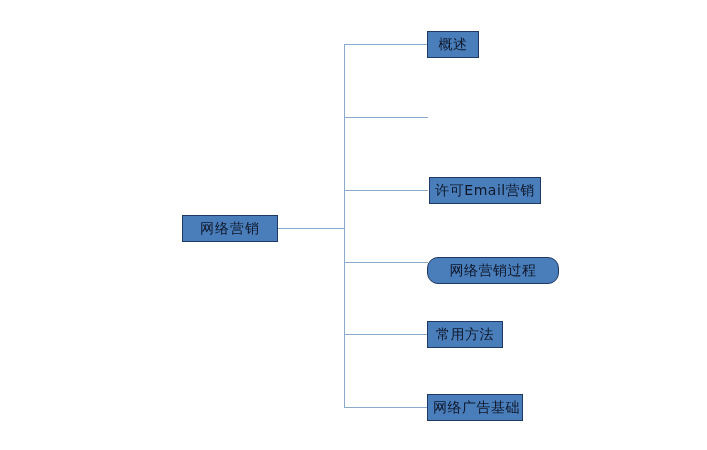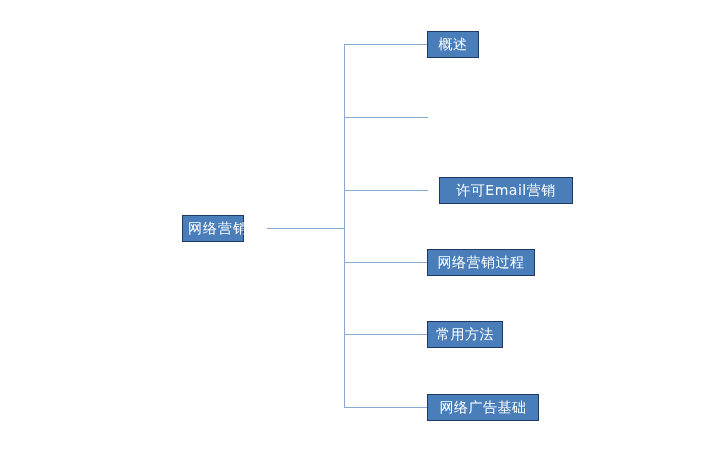--- a/index.html
+++ b/index.html
@@ -32,21 +32,21 @@
   }
   .connector.root-stem {
     height: 1px;
   }
   
   .node {
     position: absolute;
     box-sizing: border-box;
     background: #4a7ebb;
     border: 1px solid #1f3864;
-    color: #ffffff;
+    color: #0f172a;
     font-size: 14px;
     line-height: 24px;
     height: 27px;
     white-space: nowrap;
     text-align: center;
     letter-spacing: 0.5px;
     padding: 0 5px;
   }
   .node.root {
     letter-spacing: 1px;
@@ -61,26 +61,26 @@
 
   <div class="connector spine" style="left:344px; top:44px; height:364px;"></div>
 
   <div class="connector branch" style="left:344px; top:44px; width:84px;"></div>
   <div class="connector branch" style="left:344px; top:117px; width:84px;"></div>
   <div class="connector branch" style="left:344px; top:190px; width:84px;"></div>
   <div class="connector branch" style="left:344px; top:262px; width:84px;"></div>
   <div class="connector branch" style="left:344px; top:334px; width:84px;"></div>
   <div class="connector branch" style="left:344px; top:407px; width:84px;"></div>
 
-  <div class="node root" style="left:182px; top:215px; width:62px;">网络营销</div>
+  <div class="node root" style="left:182px; top:215px; width:96px;">网络营销</div>
 
   <div class="node" style="left:427px; top:31px; width:52px;">概述</div>
 
 
-  <div class="node" style="left:439px; top:177px; width:134px;">许可Email营销</div>
+  <div class="node" style="left:429px; top:177px; width:112px;">许可Email营销</div>
 
-  <div class="node" style="left:427px; top:249px; width:108px;">网络营销过程</div>
+  <div class="node" style="left:427px; top:257px; width:132px;border-radius:11px;">网络营销过程</div>
 
   <div class="node" style="left:427px; top:321px; width:76px;">常用方法</div>
 
-  <div class="node" style="left:427px; top:394px; width:112px;">网络广告基础</div>
+  <div class="node" style="left:427px; top:394px; width:96px;">网络广告基础</div>
 
 </div>
 
 </body></html>

